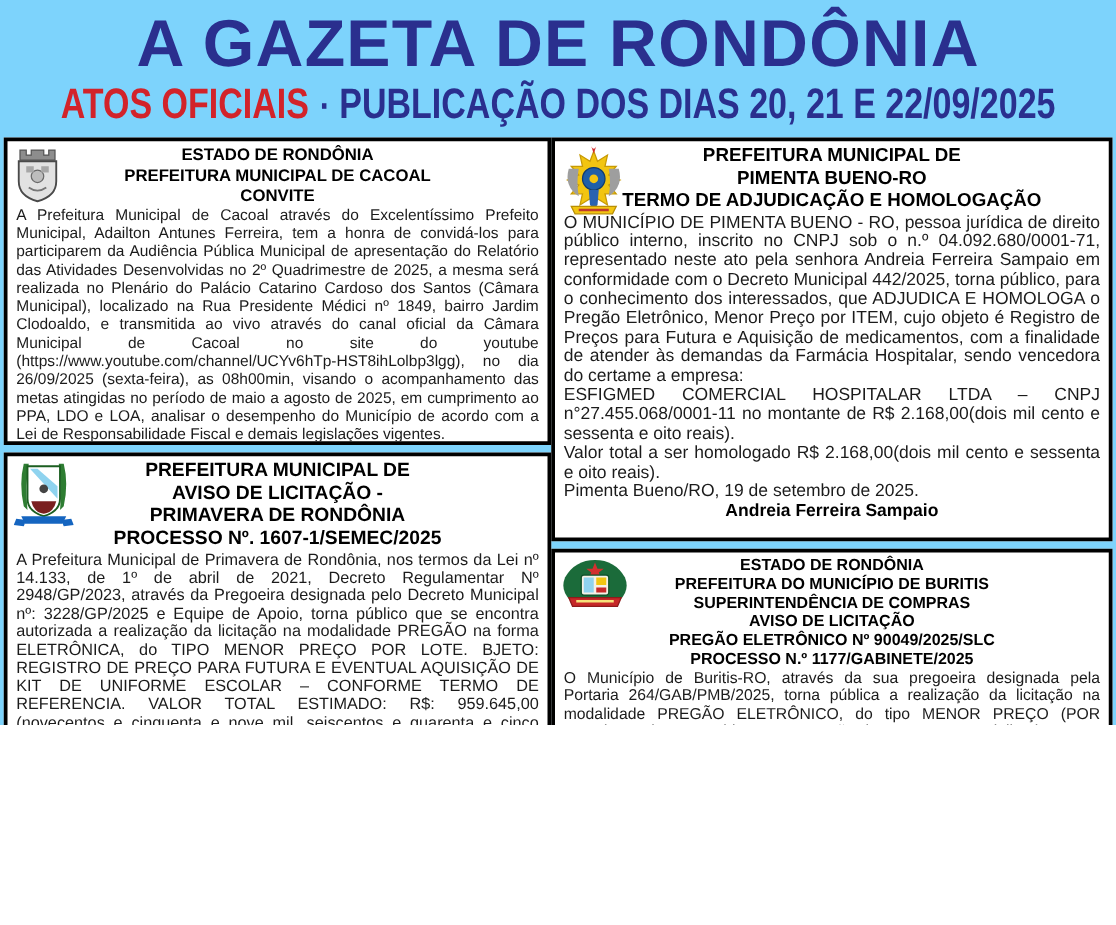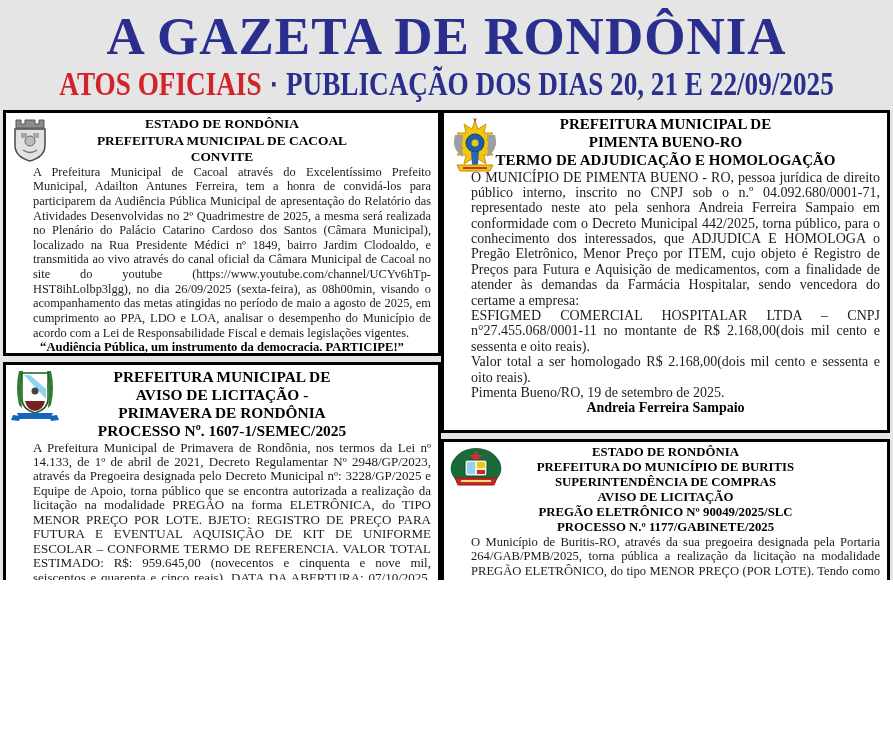--- a/index.html
+++ b/index.html
@@ -1,19 +1,19 @@
 <!DOCTYPE html>
 <html lang="pt"><head>
 <meta charset="utf-8">
 <style>
   * { margin:0; padding:0; box-sizing:border-box; }
   html,body { background:#ffffff; }
   .page {
-    width:893px; height:580px; margin:0 auto; background:#e5e5e5;
-    font-family:Liberation Serif, serif; color:#1b1b1b; overflow:hidden;
+    width:893px; height:580px; margin:0 auto; background:#7dd3fc;
+    font-family:Liberation Sans, sans-serif; color:#1b1b1b; overflow:hidden;
   }
   
   .masthead { text-align:center; }
   .mast-title {
     margin-top:9px; font-size:53px; font-weight:bold; line-height:1.02;
     color:#2a2f8e; letter-spacing:1px; white-space:nowrap;
   }
   .mast-sub {
     margin-top:2px; display:flex; align-items:center; justify-content:center;
     gap:12px; white-space:nowrap; font-weight:bold; font-size:34px; line-height:1.1;
@@ -39,21 +39,21 @@
   .notice-buritis   { flex:1; }
 
   .crest { position:absolute; left:5px; top:4px; }
   .head-lines { text-align:center; font-weight:bold; color:#000; }
 
   .notice-cacoal    .hl { font-size:13.4px; line-height:1.2; }
   .notice-primavera .hl { font-size:15.4px; line-height:1.17; }
   .notice-pimenta   .hl { font-size:15px;   line-height:1.18; }
   .notice-buritis   .hl { font-size:12.8px; line-height:1.17; }
 
-  .body-par { text-align:justify;margin-left:20px; }
+  .body-par { text-align:justify; }
   .body-left { text-align:left; }
   .notice-cacoal    .body-par { font-size:12.4px; line-height:1.18; }
   .notice-primavera .body-par { font-size:13px; line-height:1.115; }
   .notice-pimenta   .body-par { font-size:14px;   line-height:1.1; }
   .notice-buritis   .body-par { font-size:12.6px; line-height:1.13; }
 
   .foot-line { text-align:center; font-weight:bold; color:#000; }
   .notice-cacoal    .foot-line { font-size:12.6px; line-height:1.22; }
   .notice-primavera .foot-line { font-size:14px;   line-height:1.2; }
   .notice-pimenta   .foot-line { font-size:14px;   line-height:1.2; }

